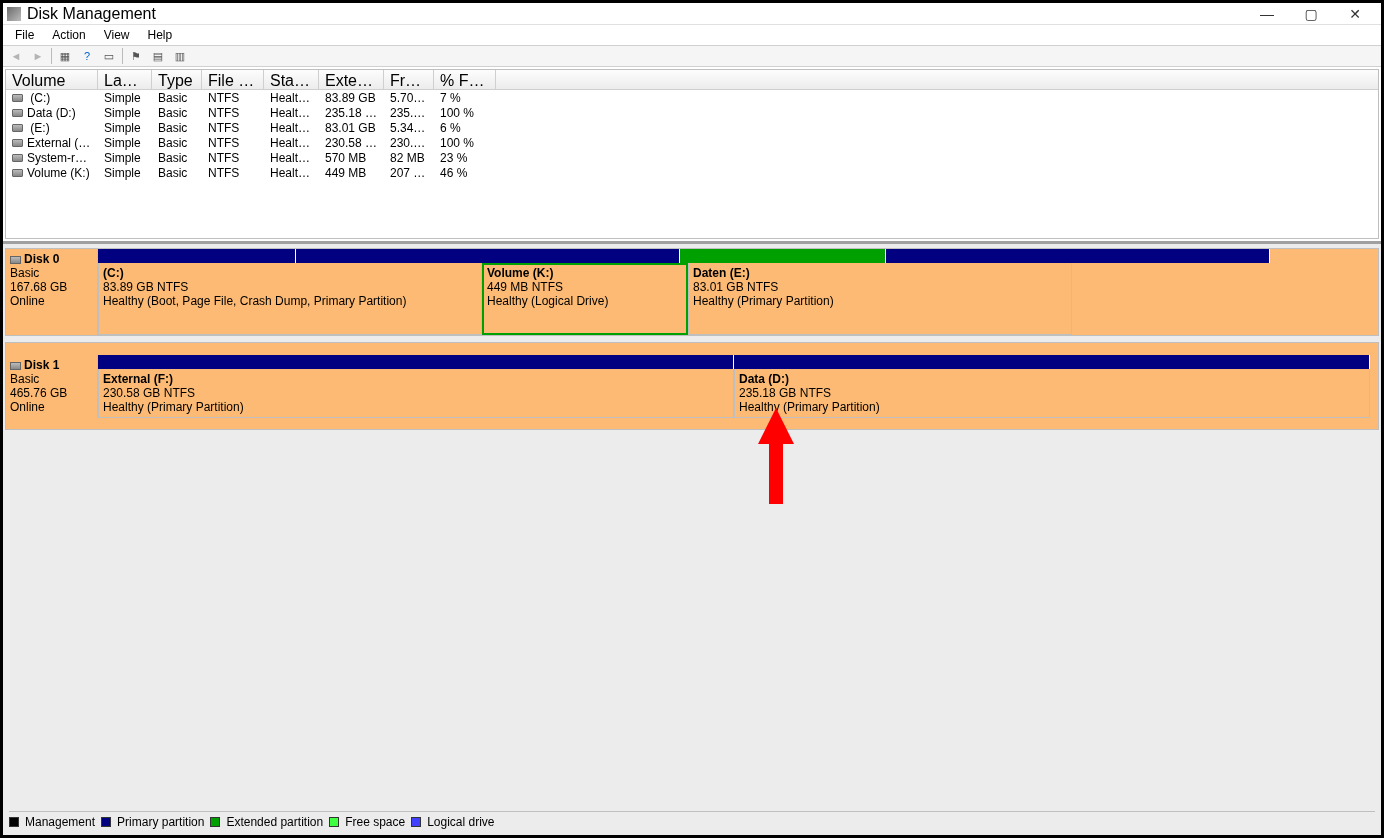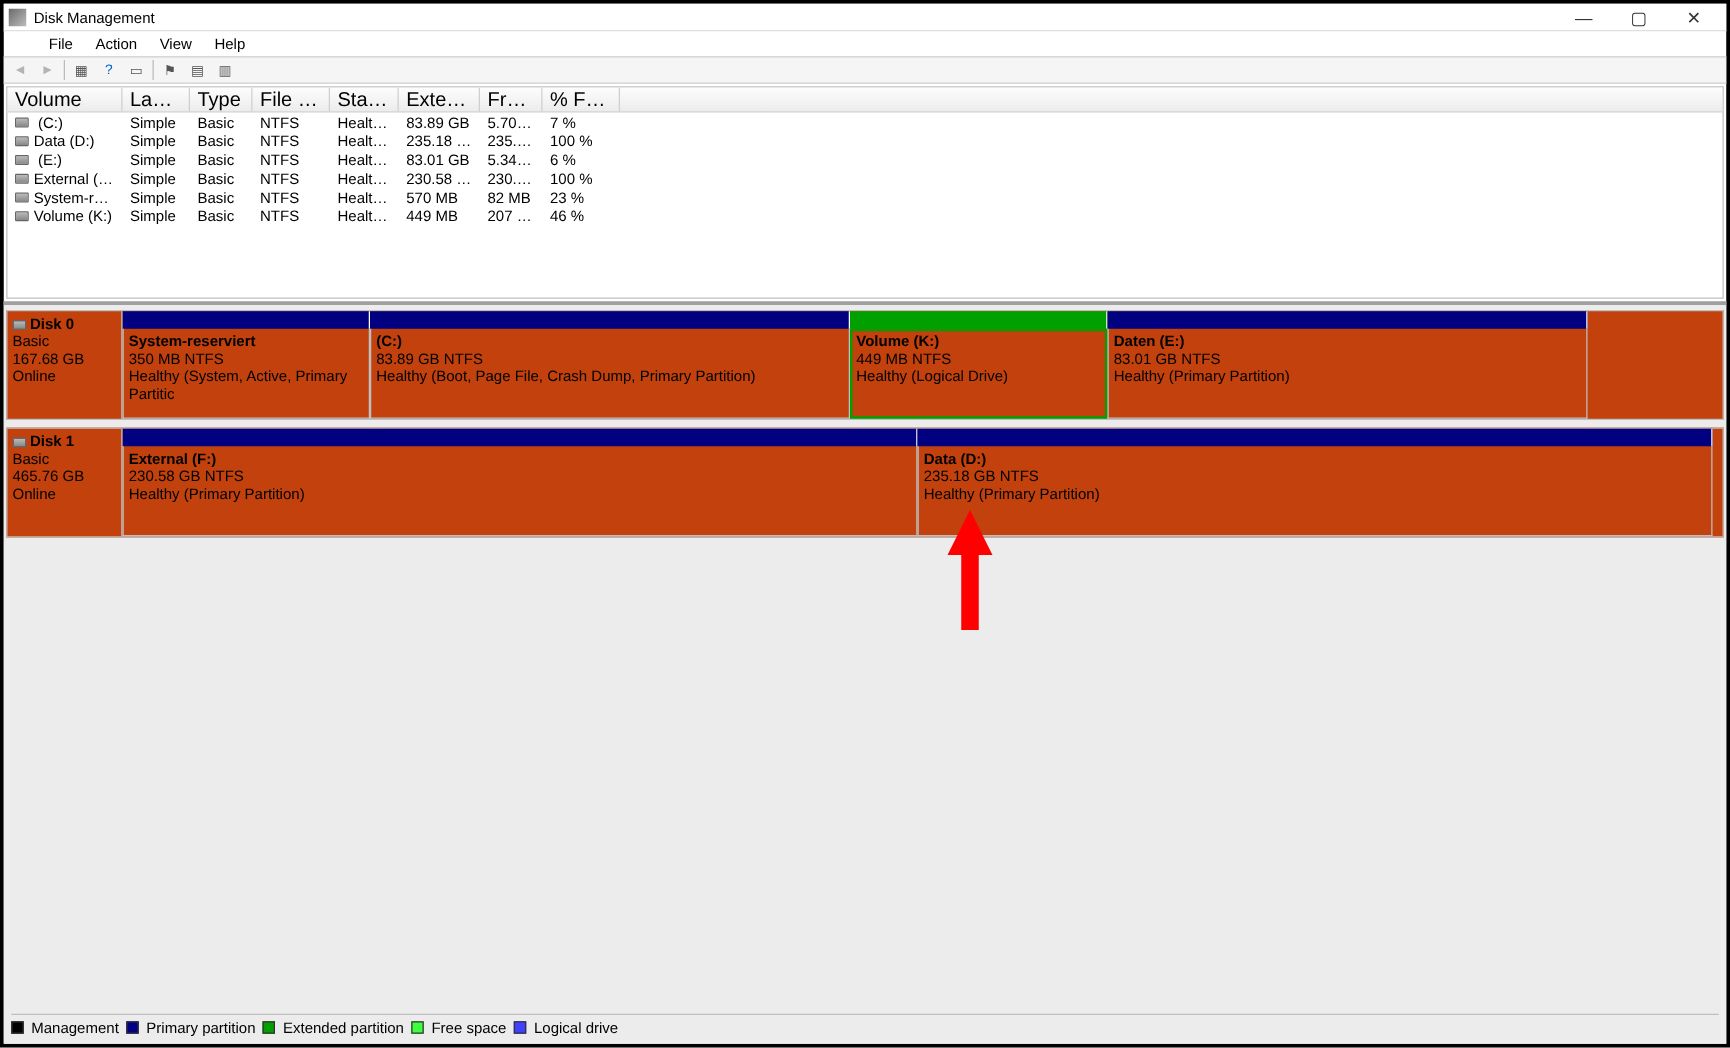--- a/index.html
+++ b/index.html
@@ -25,35 +25,34 @@
   align-items: center;
   padding: 0 4px;
   background: #fff;
   border-bottom: 1px solid #e0e0e0;
 }
 .titlebar .title-icon {
   width: 14px; height: 14px;
   background: linear-gradient(135deg,#6a6a6a,#bcbcbc);
   margin-right: 6px;
 }
-.titlebar .title-text { flex: 0 0 auto; font-size: 12px; }
+.titlebar .title-text { flex: 0 0 auto; font-size: 16px; }
 .titlebar .spacer { flex: 1; }
 .winbtn {
   width: 44px; height: 22px;
   display: flex; align-items: center; justify-content: center;
   font-size: 14px; color: #333;
   cursor: pointer;
 }
 .menubar {
   height: 20px;
   display: flex;
   align-items: center;
   padding: 0 4px;
   gap: 2px;
-  margin-left: 24px;
 }
 .menu-item { padding: 2px 8px; cursor: pointer; }
 .toolbar {
   height: 22px;
   border-top: 1px solid #d0d0d0;
   border-bottom: 1px solid #d0d0d0;
   display: flex;
   align-items: center;
   padding: 0 4px;
   gap: 4px;
@@ -106,21 +105,21 @@
 .graphic-area {
   flex: 1;
   border-top: 3px solid #a0a0a0;
   background: #ececec;
   padding: 4px 2px;
   display: flex; flex-direction: column; gap: 6px;
   overflow: auto;
 }
 .disk-row {
   display: flex;
-  background: #c2410c;
+  background: #fdba74;
   border: 1px solid #bfbfbf;
   align-items: stretch;
 }
 .disk-info {
   width: 92px;
   border-right: 1px solid #bfbfbf;
   padding: 3px 4px;
   font-size: 12px;
   position: relative;
 }
@@ -275,29 +274,28 @@
         <div class="disk-row" style="height: 88px;">
           <div class="disk-info"><span class="disk-icon"></span><b>Disk 0</b><br><span>Basic</span><br><span>167.68 GB</span><br><span>Online</span></div>
           <div class="disk-parts">
             <div class="disk-stripes">
               <div class="stripe" style="width: 198px;"></div>
               <div class="stripe" style="width: 384px;"></div>
               <div class="stripe green" style="width: 206px;"></div>
               <div class="stripe" style="width: 384px;"></div>
             </div>
             <div class="disk-parts-row">
-              <div class="part" style="width: 198px;"><b>System-reserviert</b><br><span>350 MB NTFS</span><br><span>Healthy (System, Active, Primary Partitic</span></div>
               <div class="part" style="width: 384px;"><b> (C:)</b><br><span>83.89 GB NTFS</span><br><span>Healthy (Boot, Page File, Crash Dump, Primary Partition)</span></div>
               <div class="part selected" style="width: 206px;"><b>Volume  (K:)</b><br><span>449 MB NTFS</span><br><span>Healthy (Logical Drive)</span></div>
               <div class="part" style="width: 384px;"><b>Daten  (E:)</b><br><span>83.01 GB NTFS</span><br><span>Healthy (Primary Partition)</span></div>
             </div>
           </div>
         </div>
         <div style="height: 6px;"></div>
-        <div class="disk-row" style="height: 88px;">
+        <div class="disk-row" style="height: 88px; align-items: center;">
           <div class="disk-info"><span class="disk-icon"></span><b>Disk 1</b><br><span>Basic</span><br><span>465.76 GB</span><br><span>Online</span></div>
           <div class="disk-parts">
             <div class="disk-stripes">
               <div class="stripe" style="width: 636px;"></div>
               <div class="stripe" style="width: 636px;"></div>
             </div>
             <div class="disk-parts-row">
               <div class="part" style="width: 636px;"><b>External  (F:)</b><br><span>230.58 GB NTFS</span><br><span>Healthy (Primary Partition)</span></div>
               <div class="part" style="width: 636px;"><b>Data  (D:)</b><br><span>235.18 GB NTFS</span><br><span>Healthy (Primary Partition)</span></div>
             </div>

